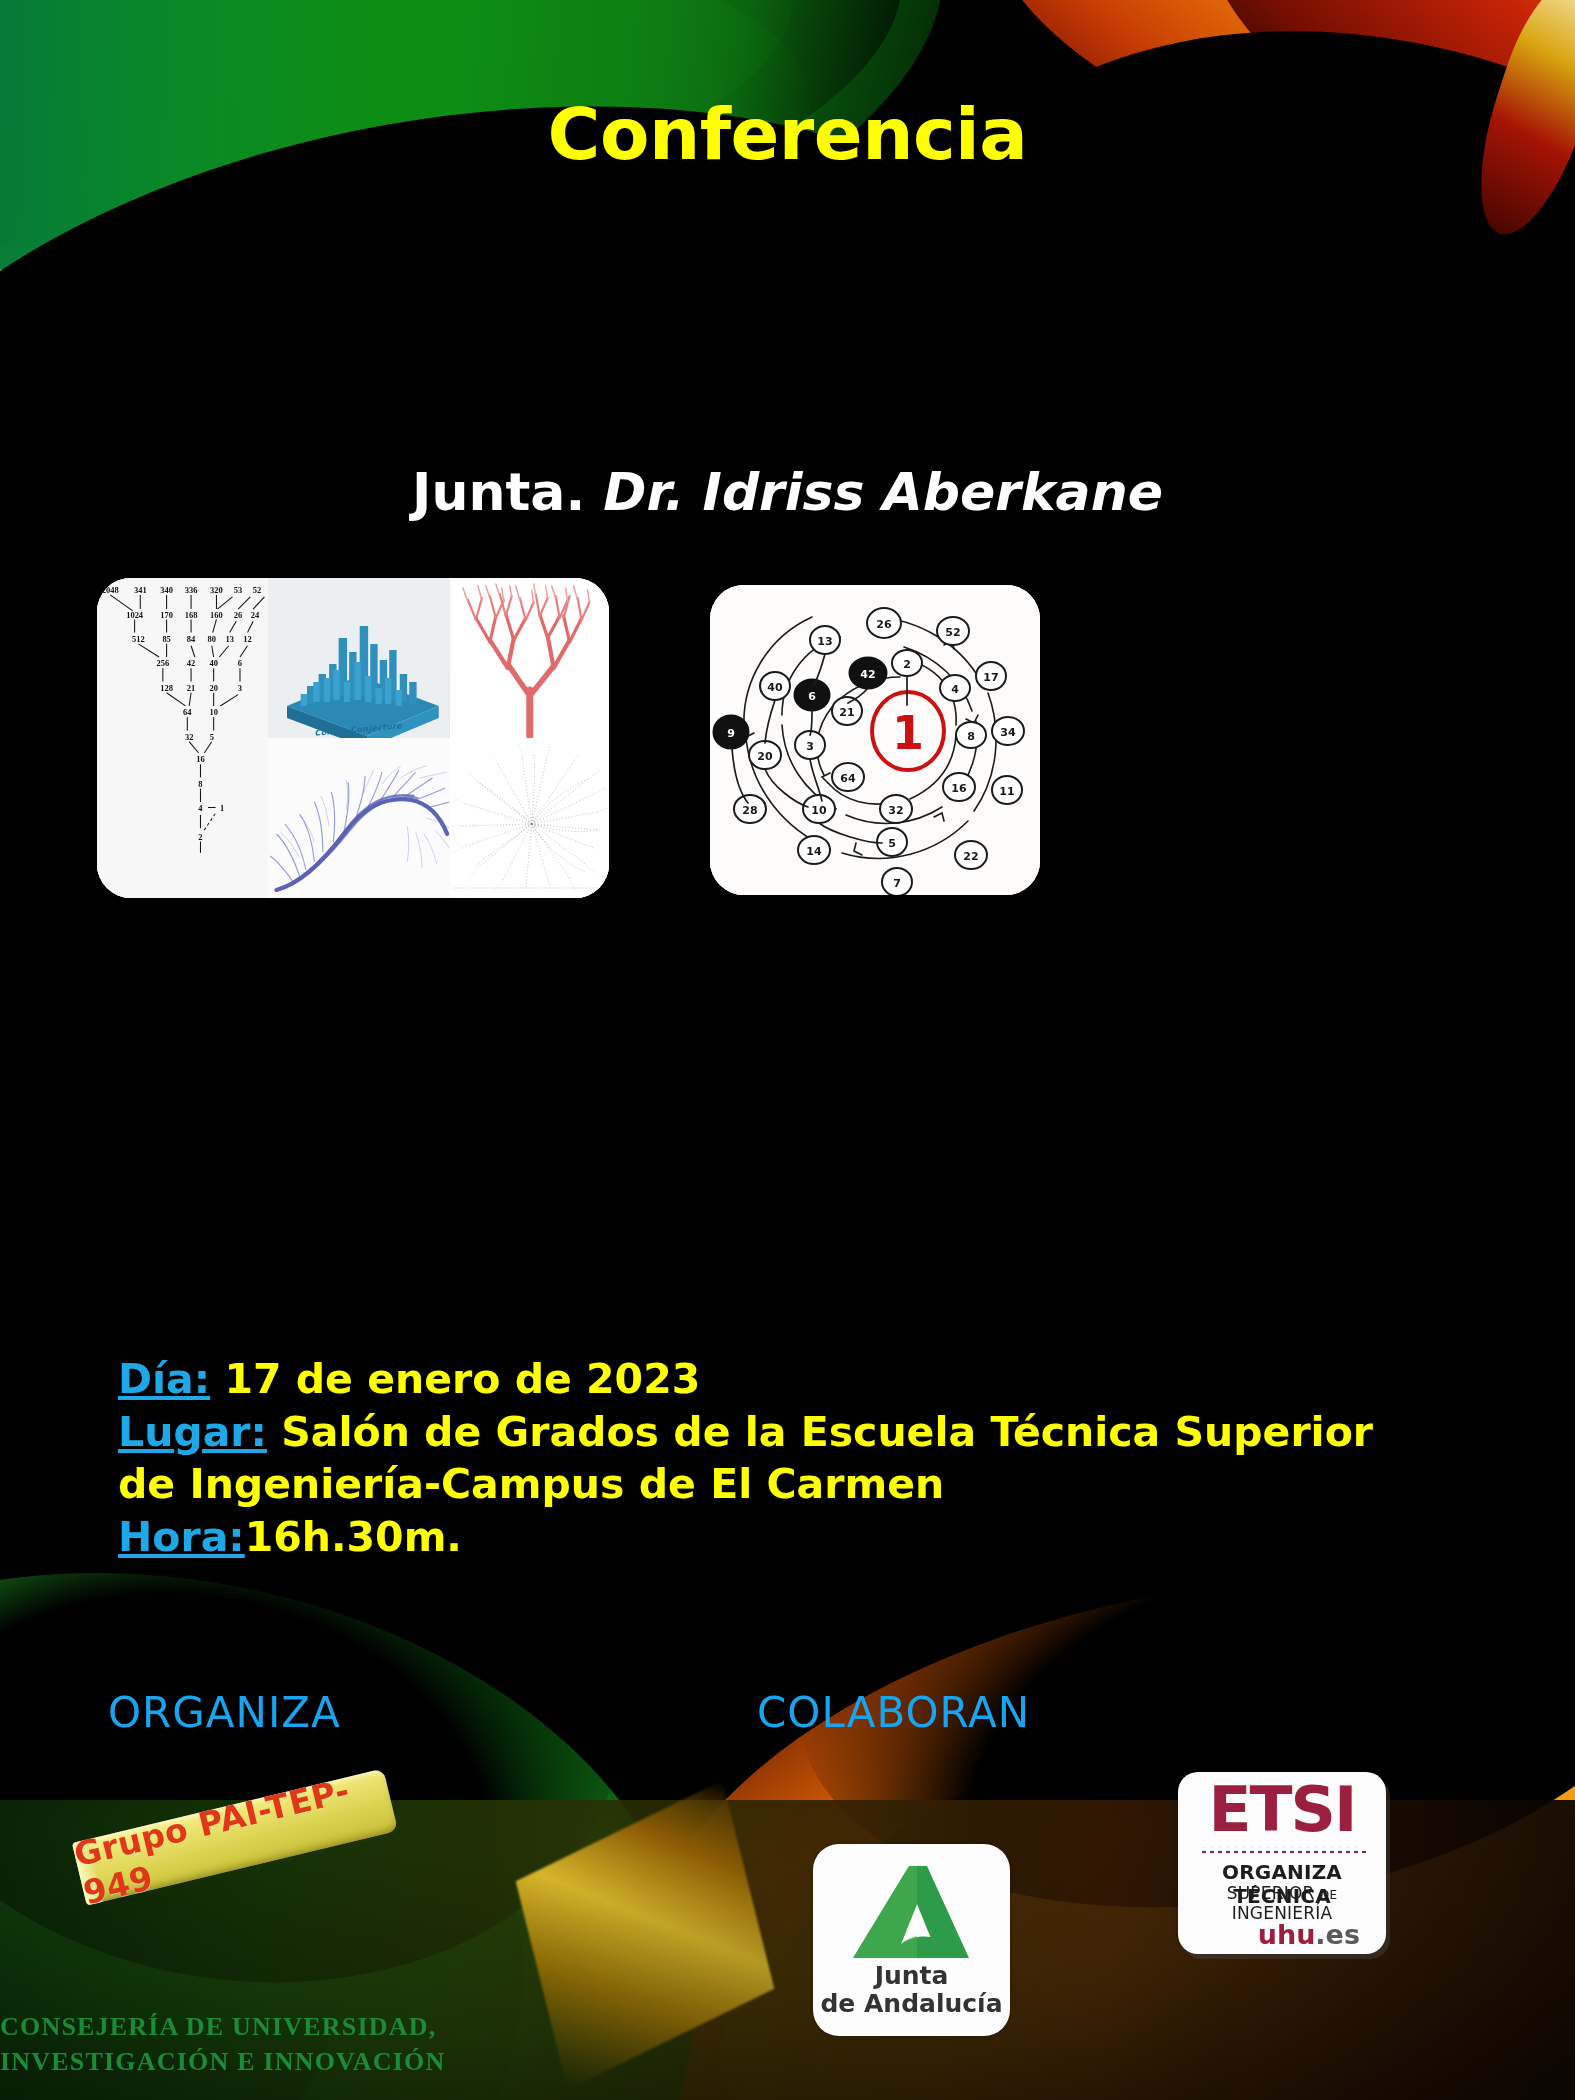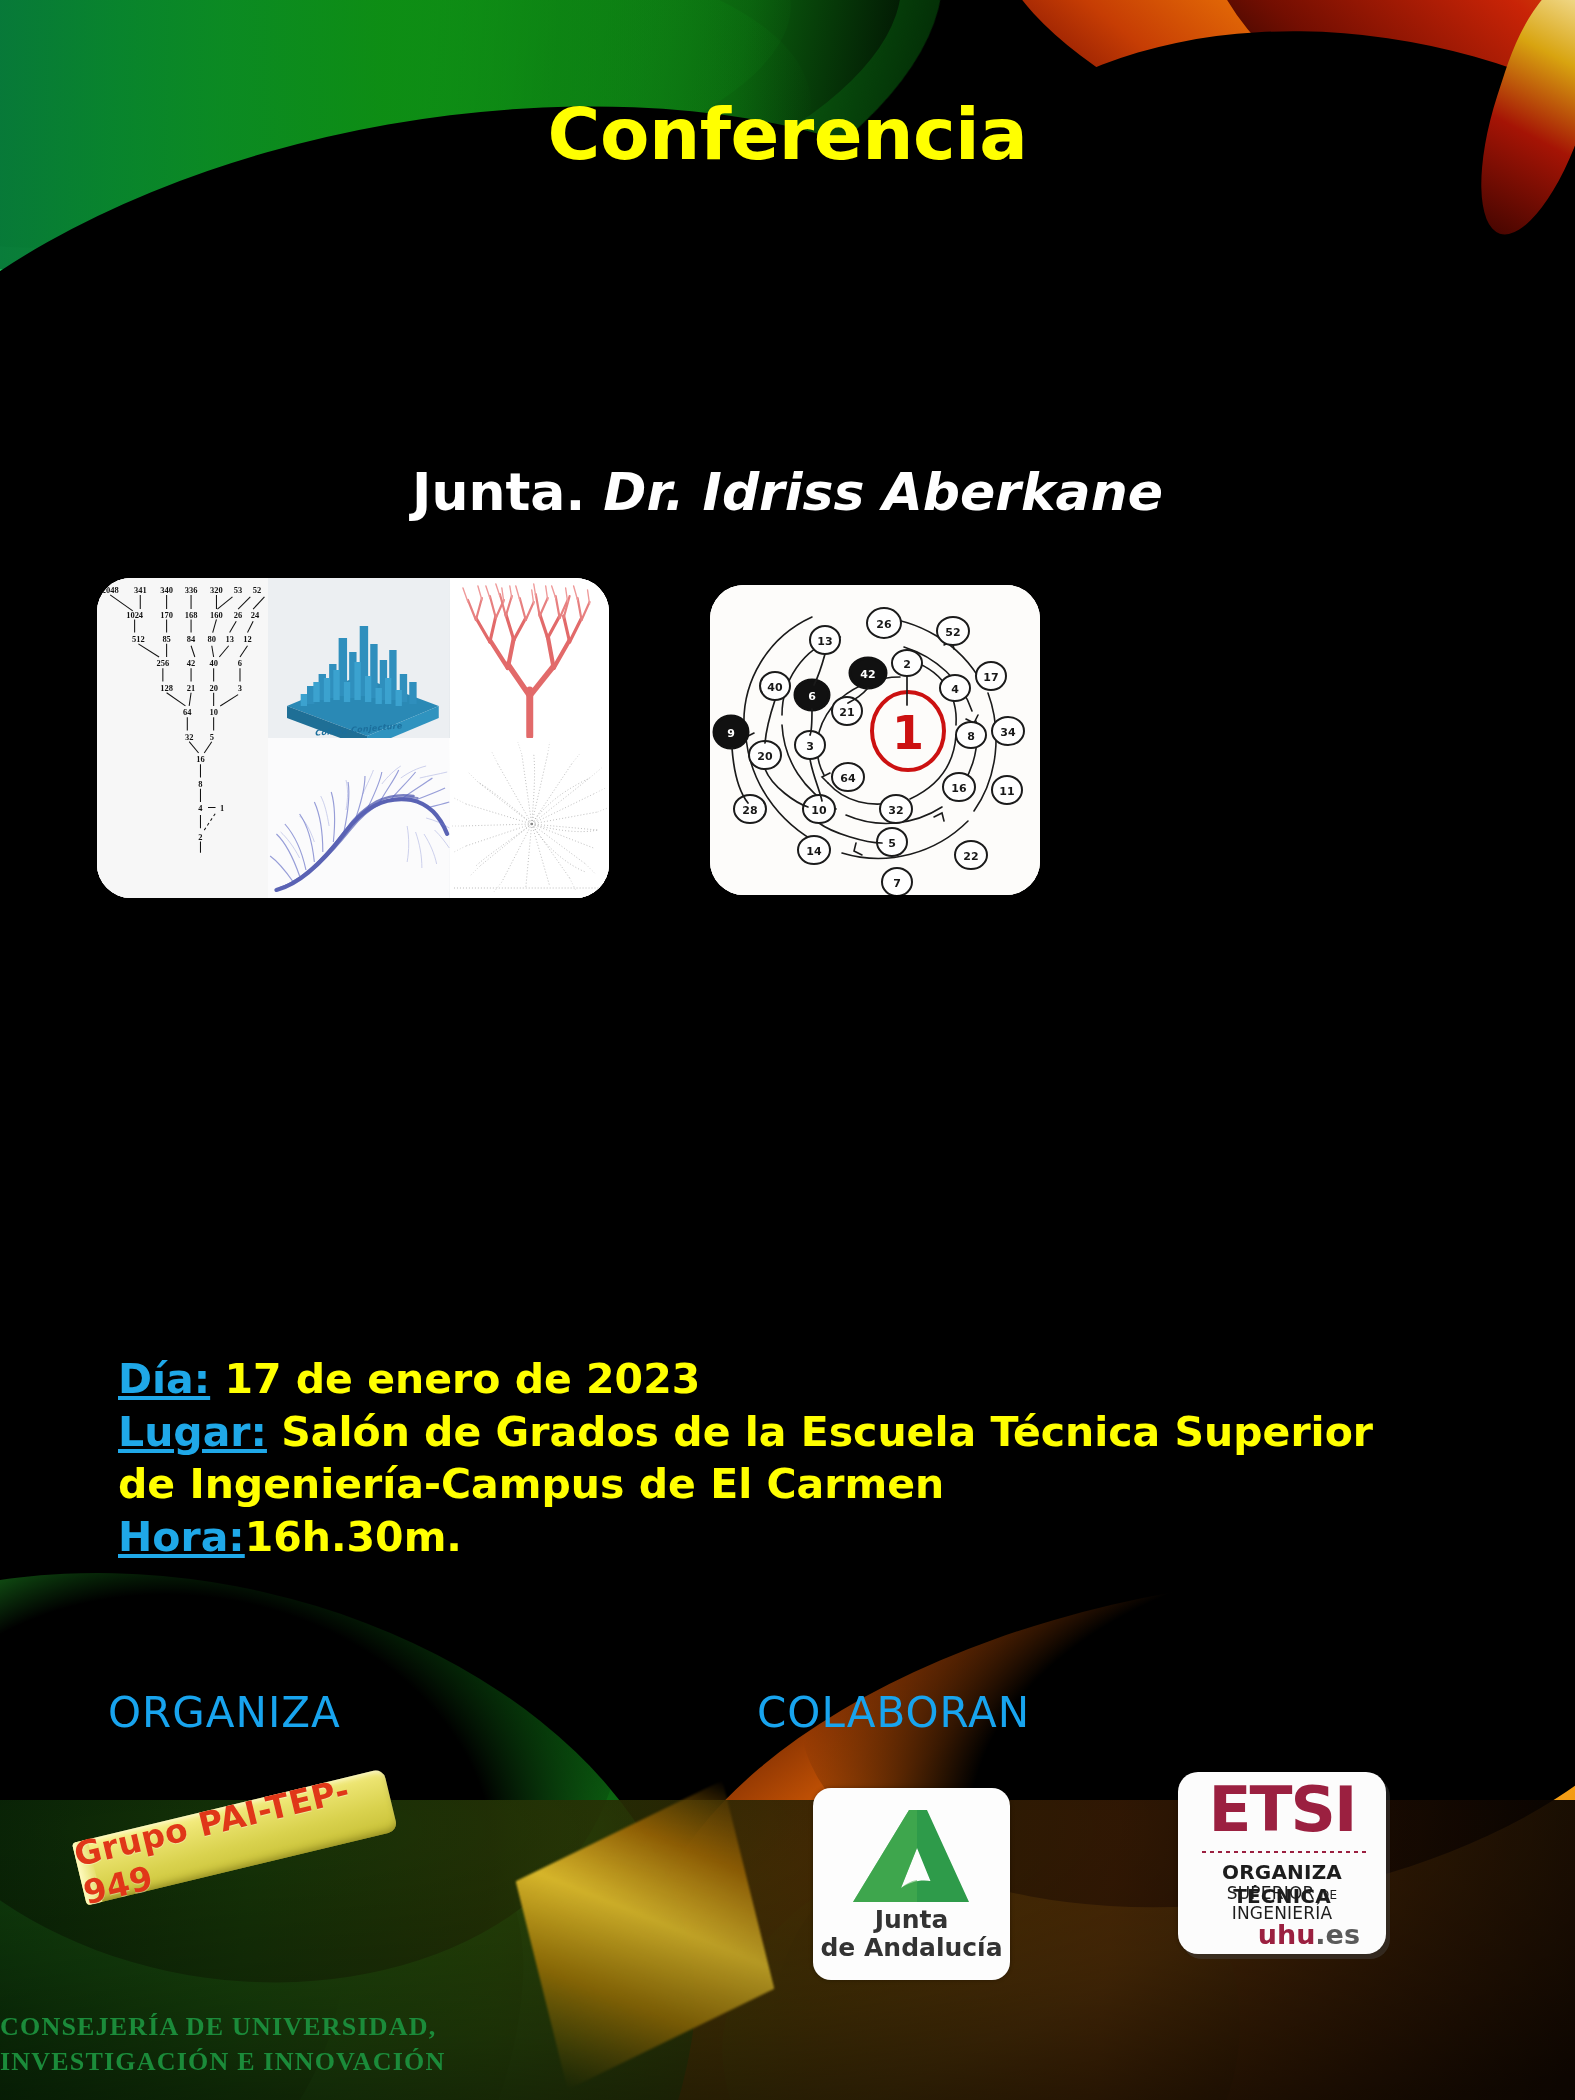--- a/index.html
+++ b/index.html
@@ -354,24 +354,24 @@
     font-weight: bold;
     font-size: 33px;
     color: #e03718;
     text-shadow: 0 1px 0 #ffffff55;
     letter-spacing: .5px;
   }
 
   
   .junta-logo {
     position: absolute;
-    left: 813px; top: 1788px;
+    left: 813px; top: 1844px;
     width: 197px; height: 192px;
     background: #fdfdfd;
-    border-radius: 18px;
+    border-radius: 26px;
     box-shadow: 0 0 4px #00000055;
     overflow: hidden;
   }
   .junta-mark { position: absolute; left: 30px; top: 18px; width: 136px; height: 104px; }
   .junta-txt {
     position: absolute; left: 0; right: 0; top: 118px;
     text-align: center;
     font-family: "DejaVu Sans", sans-serif;
     font-weight: bold;
     color: #333333;

